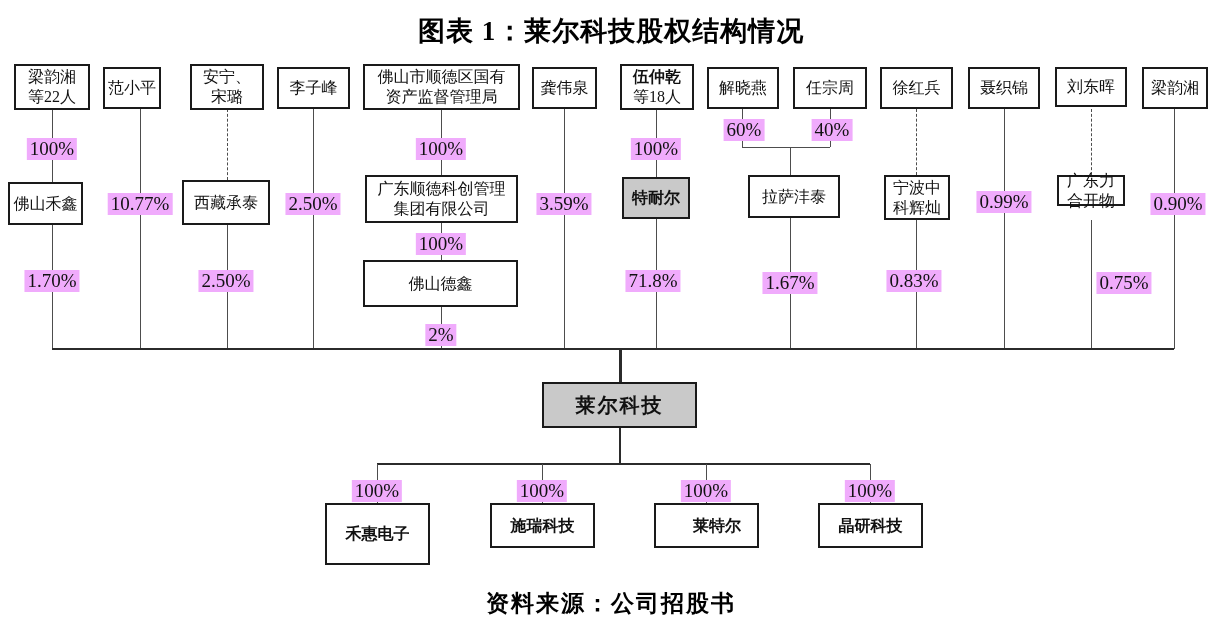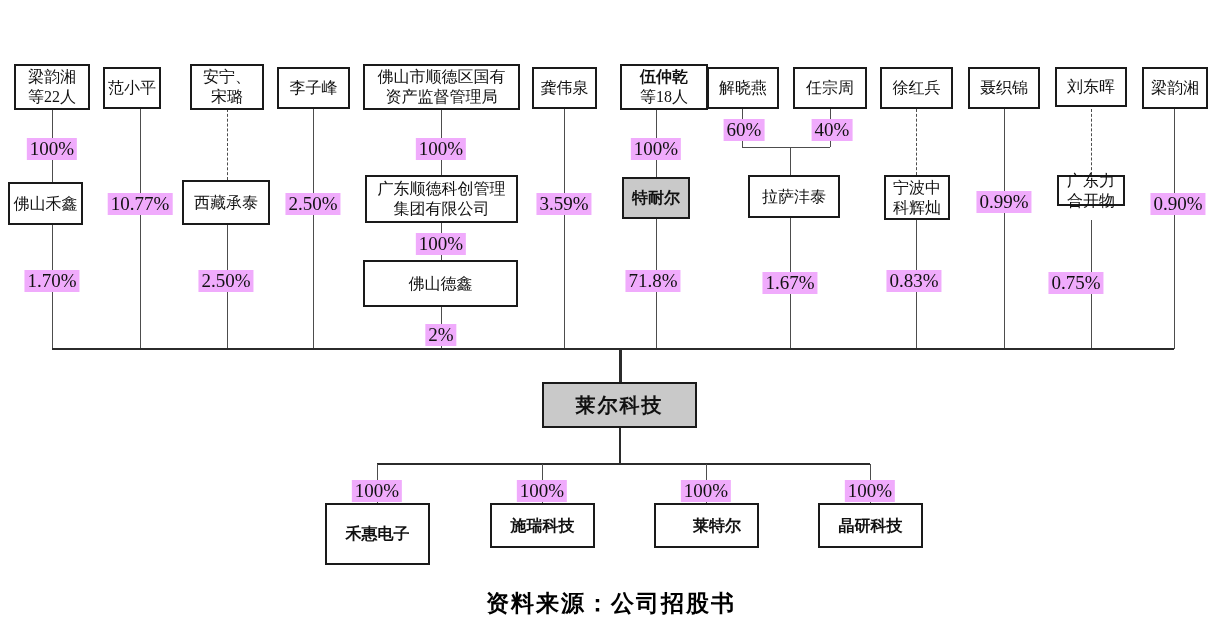--- a/index.html
+++ b/index.html
@@ -40,20 +40,21 @@
     background:#f0abfc;
     padding:0 3px;
     font-size:19px;color:#111;
     white-space:nowrap;
   }
 </style>
 </head>
 <body>
 
 <div id="canvas">
+  <div class="title">图表 1：莱尔科技股权结构情况</div>
   <div>
       <div class="seg" style="left: 51.5px; top: 110px; height: 72px; width: 0px; border-left: 1px solid rgb(77, 77, 77);"></div>
       <div class="seg" style="left: 51.5px; top: 225px; height: 124px; width: 0px; border-left: 1px solid rgb(77, 77, 77);"></div>
       <div class="seg" style="left: 139.5px; top: 109px; height: 240px; width: 0px; border-left: 1px solid rgb(77, 77, 77);"></div>
       <div class="seg" style="left: 226.5px; top: 109px; height: 71px; width: 0px; border-left: 1px dashed rgb(77, 77, 77);"></div>
       <div class="seg" style="left: 226.5px; top: 225px; height: 124px; width: 0px; border-left: 1px solid rgb(77, 77, 77);"></div>
       <div class="seg" style="left: 312.5px; top: 109px; height: 240px; width: 0px; border-left: 1px solid rgb(77, 77, 77);"></div>
       <div class="seg" style="left: 440.5px; top: 110px; height: 65px; width: 0px; border-left: 1px solid rgb(77, 77, 77);"></div>
       <div class="seg" style="left: 440.5px; top: 223px; height: 37px; width: 0px; border-left: 1px solid rgb(77, 77, 77);"></div>
       <div class="seg" style="left: 440.5px; top: 307px; height: 42px; width: 0px; border-left: 1px solid rgb(77, 77, 77);"></div>
@@ -93,21 +94,21 @@
       <div class="node" style="left: 277px; top: 67px; width: 73px; height: 42px;">
         <span>李子峰</span>
       </div>
       <div class="node" style="left: 363px; top: 64px; width: 157px; height: 46px;">
         <span>佛山市顺德区国有</span>
         <span>资产监督管理局</span>
       </div>
       <div class="node" style="left: 532px; top: 67px; width: 65px; height: 42px;">
         <span>龚伟泉</span>
       </div>
-      <div class="node" style="left: 620px; top: 64px; width: 88px; height: 46px;">
+      <div class="node" style="left: 620px; top: 64px; width: 74px; height: 46px;">
         <span class="bold-line">伍仲乾</span>
         <span>等18人</span>
       </div>
       <div class="node" style="left: 707px; top: 67px; width: 72px; height: 42px;">
         <span>解晓燕</span>
       </div>
       <div class="node" style="left: 793px; top: 67px; width: 74px; height: 42px;">
         <span>任宗周</span>
       </div>
       <div class="node" style="left: 880px; top: 67px; width: 73px; height: 42px;">
@@ -173,21 +174,21 @@
       <div class="pct" style="left: 52px; top: 281px;">1.70%</div>
       <div class="pct" style="left: 140px; top: 204px;">10.77%</div>
       <div class="pct" style="left: 226px; top: 281px;">2.50%</div>
       <div class="pct" style="left: 313px; top: 204px;">2.50%</div>
       <div class="pct" style="left: 441px; top: 335px;">2%</div>
       <div class="pct" style="left: 564px; top: 204px;">3.59%</div>
       <div class="pct" style="left: 653px; top: 281px;">71.8%</div>
       <div class="pct" style="left: 790px; top: 283px;">1.67%</div>
       <div class="pct" style="left: 914px; top: 281px;">0.83%</div>
       <div class="pct" style="left: 1004px; top: 202px;">0.99%</div>
-      <div class="pct" style="left: 1076px; top: 283px;">0.75%</div>
+      <div class="pct" style="left: 1124px; top: 283px;">0.75%</div>
       <div class="pct" style="left: 1178px; top: 204px;">0.90%</div>
       <div class="pct" style="left: 377px; top: 491px;">100%</div>
       <div class="pct" style="left: 542px; top: 491px;">100%</div>
       <div class="pct" style="left: 706px; top: 491px;">100%</div>
       <div class="pct" style="left: 870px; top: 491px;">100%</div>
     </div>
   <div class="source">资料来源：公司招股书</div>
 </div>
 
 </body></html>

